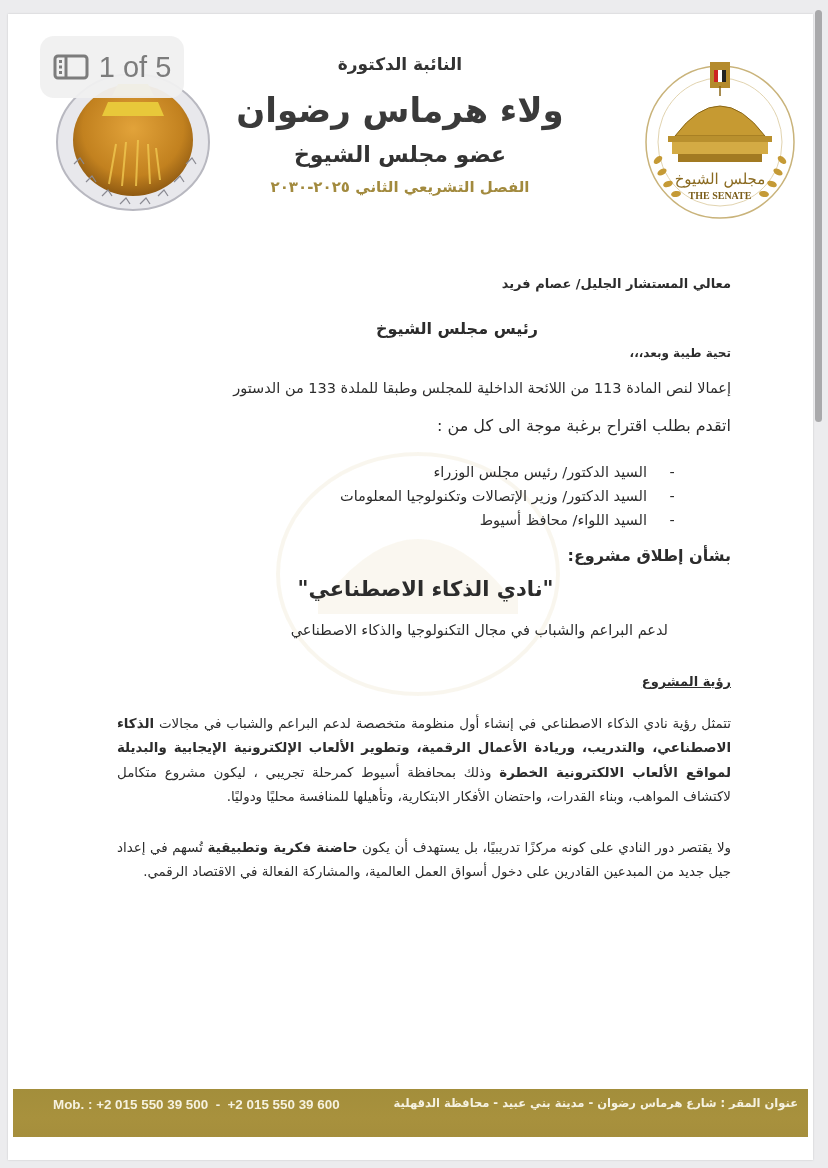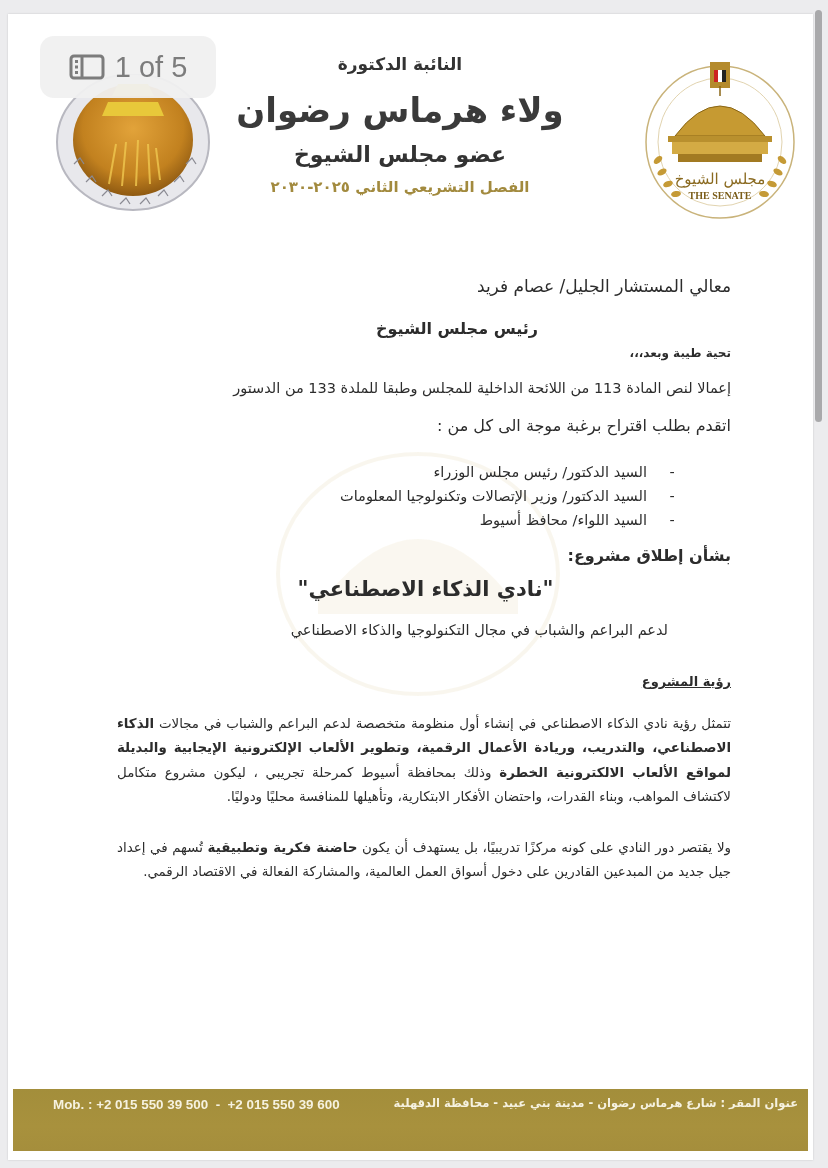--- a/index.html
+++ b/index.html
@@ -17,21 +17,21 @@
     position: absolute; left: 8px; top: 14px; width: 805px; height: 1146px;
     background: #ffffff;
     box-shadow: 0 0 2px rgba(0,0,0,0.15);
     overflow: hidden;
   }
   .scrollbar {
     position: absolute; left: 815px; top: 10px; width: 7px; height: 412px;
     background: #a9a9ab; border-radius: 4px;
   }
   .page-indicator {
-    position: absolute; left: 40px; top: 36px; width: 176px; height: 62px;
+    position: absolute; left: 40px; top: 36px; width: 144px; height: 62px;
     background: rgba(240,240,240,0.94);
     border-radius: 14px;
     display: flex; align-items: center; justify-content: center; gap: 10px;
     z-index: 10;
   }
   .page-indicator .pi-icon { width: 36px; height: 26px; }
   .page-indicator .pi-text {
     font-family: "Liberation Sans", sans-serif;
     font-size: 29px; color: #7c7c7c;
   }
@@ -45,21 +45,21 @@
   }
 
   
   .hdr { position: absolute; left: 0; width: 805px; text-align: center; direction: rtl; }
   .hdr-title1 { top: 40px; left: 222px; width: 340px; font-size: 17px; font-weight: bold; color: #333; }
   .hdr-name { top: 76px; left: 222px; width: 340px; font-size: 34px; font-weight: bold; color: #3a3a3a; }
   .hdr-role { top: 128px; left: 222px; width: 340px; font-size: 22px; font-weight: bold; color: #333; }
   .hdr-term { top: 164px; left: 222px; width: 340px; font-size: 15px; font-weight: bold; color: #a28a3e; }
 
   .rtl { direction: rtl; text-align: right; position: absolute; color: #2c2c2c; }
-  .salutation { top: 262px; right: 82px; font-size: 17px; font-weight: normal; }
+  .salutation { top: 262px; right: 82px; font-size: 13px; font-weight: bold; }
   .president { top: 305px; right: 275px; font-size: 16px; font-weight: bold; }
   .greeting { top: 332px; right: 82px; font-size: 12px; font-weight: bold; }
   .reference { top: 366px; right: 82px; font-size: 14.5px; }
   .intro { top: 402px; right: 82px; font-size: 16px; font-weight: normal; }
 
   .recipients { position: absolute; top: 446px; right: 130px; direction: rtl; list-style: none; }
   .recipients li { font-size: 14.5px; color: #2c2c2c; height: 24px; display: flex; align-items: center; }
   .recipients li .dash { display: inline-block; width: 22px; margin-left: 14px; text-align: center; }
 
   .regarding { top: 532px; right: 82px; font-size: 16px; font-weight: bold; }
@@ -76,21 +76,21 @@
   .para b { font-weight: bold; }
   .para1 { top: 688px; margin-top: 10px; }
   .para2 { top: 822px; }
 
   .watermark {
     position: absolute; left: 260px; top: 430px; width: 300px; height: 260px;
     opacity: 0.08;
   }
 
   .footer {
-    position: absolute; left: 5px; top: 1075px; width: 795px; height: 62px;
+    position: absolute; left: 5px; top: 1075px; width: 795px; height: 48px;
     background: linear-gradient(180deg, #a38e3b 0%, #a8913d 60%, #a58e3c 100%);
   }
   .footer .f-left {
     position: absolute; left: 40px; top: 7px;
     font-family: "Liberation Sans", sans-serif; font-weight: bold;
     font-size: 13.4px; color: #f6f2e0; line-height: 18px;
   }
   .footer .f-right {
     position: absolute; right: 10px; top: 7px; direction: rtl;
     font-size: 11.5px; font-weight: bold; color: #f6f2e0;

